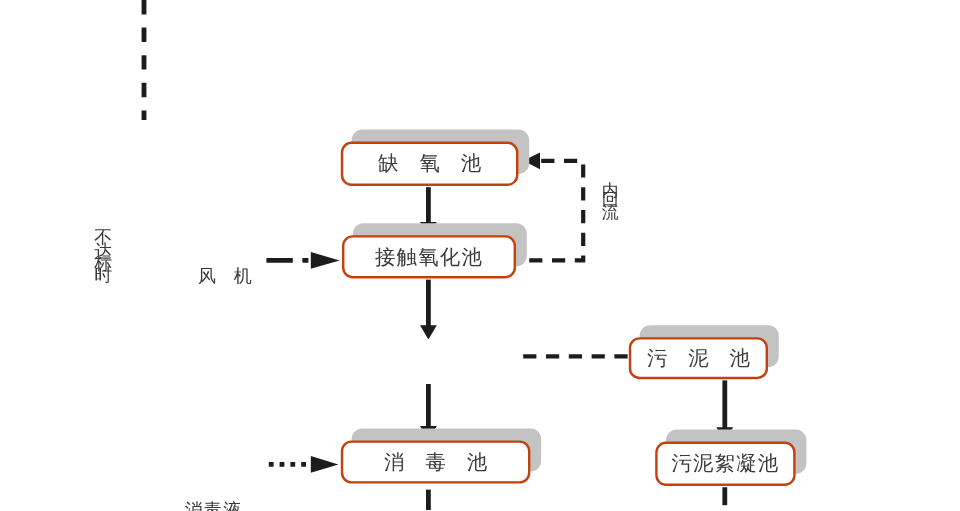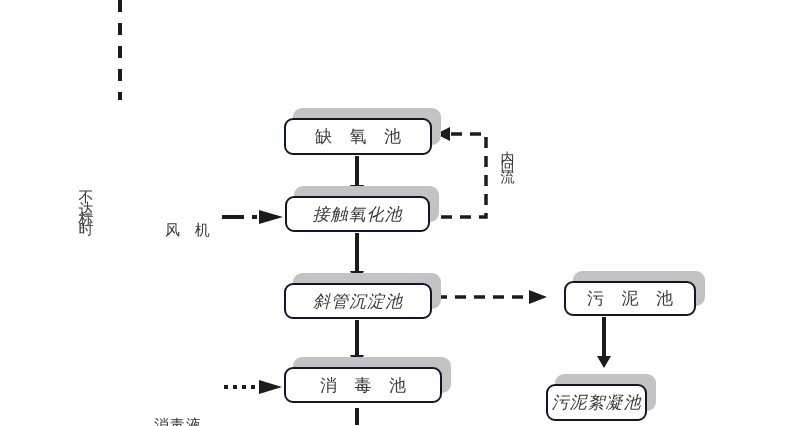--- a/index.html
+++ b/index.html
@@ -18,39 +18,39 @@
   }
   svg.connectors {
     position: absolute;
     left: 0; top: 0;
     width: 800px; height: 426px;
   }
   .node {
     position: absolute;
     box-sizing: border-box;
     background: #ffffff;
-    border: 2px solid #0f172a;
+    border: 2px solid #c2410c;
     border-radius: 9px;
     box-shadow: 9px -10px 0 0 #c3c3c3;
     display: flex;
     align-items: center;
     justify-content: center;
     font-size: 17px;
     color: #3a3a3a;
     white-space: nowrap;
   }
   .node.spaced { letter-spacing: 6px; text-indent: 6px; }
-  .node.tight  { letter-spacing: 1px; font-style: italic; }
+  .node.tight  { letter-spacing: 1px; }
 
   .node-anoxic        { left: 284px; top: 118px; width: 148px; height: 37px; }
   .node-contact       { left: 285px; top: 196px; width: 145px; height: 36px; }
   .node-sedimentation { left: 284px; top: 283px; width: 148px; height: 36px; }
   .node-disinfection  { left: 284px; top: 367px; width: 158px; height: 36px; }
-  .node-sludge        { left: 564px; top: 281px; width: 132px; height: 35px; }
-  .node-flocculation  { left: 546px; top: 384px; width: 101px; height: 37px; }
+  .node-sludge        { left: 524px; top: 281px; width: 116px; height: 35px; }
+  .node-flocculation  { left: 546px; top: 368px; width: 117px; height: 37px; }
 
   .side-label {
     position: absolute;
     font-size: 15px;
     color: #3a3a3a;
     white-space: nowrap;
   }
   .vertical {
     writing-mode: vertical-lr;
     text-orientation: upright;
@@ -111,21 +111,20 @@
 
     <line x1="357" y1="408" x2="357" y2="425" stroke="#1c1c1c" stroke-width="4"></line>
 
     <line x1="604" y1="406" x2="604" y2="421" stroke="#1c1c1c" stroke-width="4"></line>
   </svg>
 
   <div class="node node-anoxic spaced">缺 氧 池</div>
 
   <div class="node node-contact tight">接触氧化池</div>
 
-  <div class="node node-sedimentation tight">斜管沉淀池</div>
 
   <div class="node node-disinfection spaced">消 毒 池</div>
 
   <div class="node node-sludge spaced">污 泥 池</div>
 
   <div class="node node-flocculation tight">污泥絮凝池</div>
 
   <div class="side-label vertical label-standard">不达标时</div>
 
   <div class="side-label vertical label-reflux">内回流</div>

